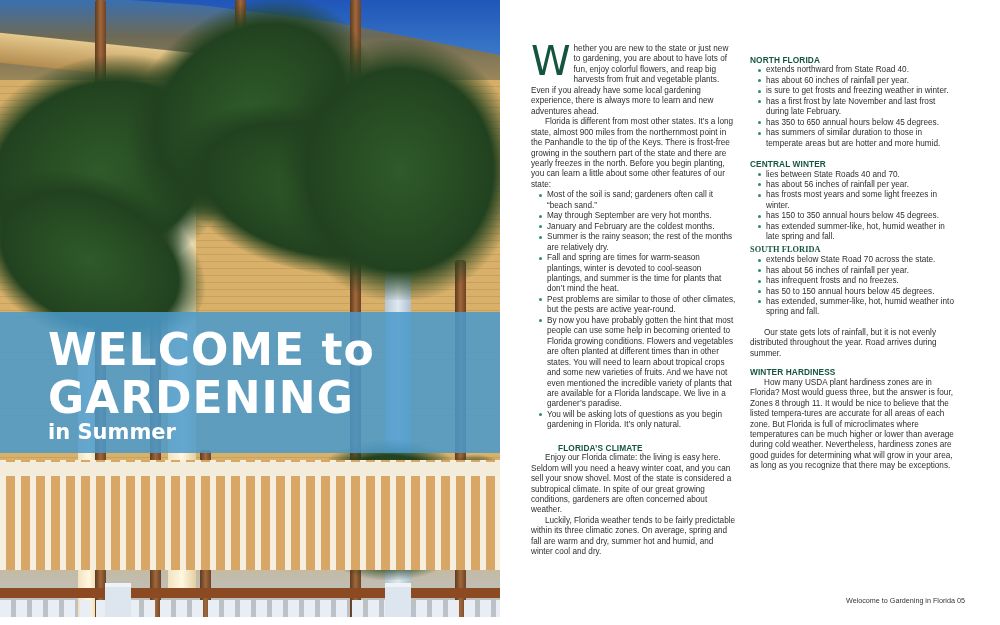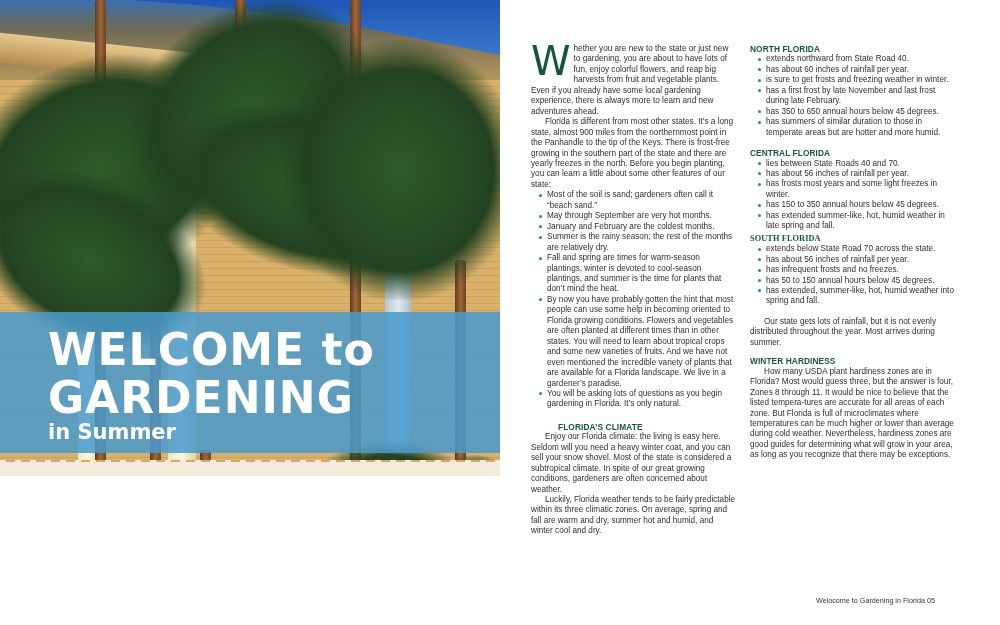--- a/index.html
+++ b/index.html
@@ -1,21 +1,21 @@
 <!DOCTYPE html>
 <html><head>
   <meta charset="utf-8">
   <style>
     * { box-sizing: border-box; margin: 0; padding: 0; }
     html, body { width: 1000px; height: 625px; overflow: hidden; background: #ffffff; }
     body { position: relative; font-family: "Liberation Sans", sans-serif; }
 
     
     .photo {
-      position: absolute; left: 0; top: 0; width: 500px; height: 476px; overflow: hidden;
+      position: absolute; left: 0; top: 0; width: 500px; height: 617px; overflow: hidden;
       background: linear-gradient(180deg, #3a6fb0 0%, #6d6a55 6%, #c9a45e 20%, #d9b46b 45%, #e0c07d 70%, #cfb27a 85%, #b9c3cf 100%);
     }
     .sky { position: absolute; left: 130px; top: 0; width: 370px; height: 55px;
       background: linear-gradient(180deg, #1f56b8, #3b78c9); clip-path: polygon(0 0,100% 0,100% 100%,55% 40%,20% 10%); }
     .eave { position: absolute; left: 0; top: 50px; width: 330px; height: 30px; background: linear-gradient(180deg,#e5c98e,#b48c4f); transform: skewY(6deg); }
     .wall { position: absolute; left: 0; top: 80px; width: 500px; height: 380px;
       background: repeating-linear-gradient(180deg, #d8b06a 0 6px, #c99f5c 6px 7px); opacity: 0.95; }
     .column { position: absolute; background: linear-gradient(90deg,#f1e3c0,#fff7e0,#e4cfa0); }
     .column.c1 { left: 78px; top: 140px; width: 22px; height: 480px; }
     .column.c2 { left: 168px; top: 150px; width: 28px; height: 440px; }
@@ -40,24 +40,24 @@
     .col { position: absolute; top: 44px; font-family: "Liberation Sans", sans-serif; font-size: 8.2px; line-height: 10.45px; color: #2e2e2e; }
     .col-left { left: 531px; width: 205px; }
     .col-right { left: 750px; width: 210px; }
     .p { text-indent: 0; }
     .p.indent { text-indent: 14px; }
     .dropcap { float: left; font-family: "DejaVu Sans", sans-serif; color: #14553e; font-size: 40px; line-height: 30px; margin: 2px 3px 0 0; }
     ul.bl { list-style: none; margin-left: 8px; }
     ul.bl li { position: relative; padding-left: 8px; }
     ul.bl li::before { content: ""; position: absolute; left: 0; top: 3.5px; width: 3px; height: 3px; border-radius: 50%; background: #2a8a74; }
     .h { color: #14553e; font-weight: bold; font-size: 8.3px; letter-spacing: 0.1px; margin-top: 8px; }
-    .h.first { margin-top: 0; }
+    .h.first { margin-top: 11px; }
     .gap { height: 10px; }
 
-    .footer { position: absolute; left: 816px; top: 596px; font-size: 7.2px; color: #333; font-family: "Liberation Sans", sans-serif; }
+    .footer { position: absolute; left: 846px; top: 596px; font-size: 7.2px; color: #333; font-family: "Liberation Sans", sans-serif; }
   </style>
 </head>
 <body>
 
 <div class="photo">
   <div class="wall"></div>
   <div class="sky"></div>
   <div class="eave"></div>
   <div class="column c1"></div>
   <div class="column c2"></div>
@@ -98,56 +98,57 @@
   <div class="p">
     <span class="dropcap">W</span><span>hether you are new to the state or just new to gardening, you are about to have lots of fun, enjoy colorful flowers, and reap big harvests from fruit and vegetable plants. Even if you already have some local gardening experience, there is always more to learn and new adventures ahead.</span>
   </div>
   <div class="p indent">Florida is different from most other states. It’s a long state, almost 900 miles from the northernmost point in the Panhandle to the tip of the Keys. There is frost-free growing in the southern part of the state and there are yearly freezes in the north. Before you begin planting, you can learn a little about some other features of our state:</div>
   <ul class="bl">
     <li>Most of the soil is sand; gardeners often call it “beach sand.”</li>
     <li>May through September are very hot months.</li>
     <li>January and February are the coldest months.</li>
     <li>Summer is the rainy season; the rest of the months are relatively dry.</li>
     <li>Fall and spring are times for warm-season plantings, winter is devoted to cool-season plantings, and summer is the time for plants that don’t mind the heat.</li>
+    <li>Pest problems are similar to those of other climates, but the pests are active year-round.</li>
     <li>By now you have probably gotten the hint that most people can use some help in becoming oriented to Florida growing conditions. Flowers and vegetables are often planted at different times than in other states. You will need to learn about tropical crops and some new varieties of fruits. And we have not even mentioned the incredible variety of plants that are available for a Florida landscape. We live in a gardener’s paradise.</li>
     <li>You will be asking lots of questions as you begin gardening in Florida. It’s only natural.</li>
   </ul>
   <div class="h" style="margin-top:12px;margin-left:27px;">FLORIDA’S CLIMATE</div>
   <div class="p indent">Enjoy our Florida climate: the living is easy here. Seldom will you need a heavy winter coat, and you can sell your snow shovel. Most of the state is considered a subtropical climate. In spite of our great growing conditions, gardeners are often concerned about weather.</div>
   <div class="p indent">Luckily, Florida weather tends to be fairly predictable within its three climatic zones. On average, spring and fall are warm and dry, summer hot and humid, and winter cool and dry.</div>
 </div>
 
 <div class="col col-right">
   <div class="h first">NORTH FLORIDA</div>
   <ul class="bl">
     <li>extends northward from State Road 40.</li>
     <li>has about 60 inches of rainfall per year.</li>
     <li>is sure to get frosts and freezing weather in winter.</li>
     <li>has a first frost by late November and last frost during late February.</li>
     <li>has 350 to 650 annual hours below 45 degrees.</li>
     <li>has summers of similar duration to those in temperate areas but are hotter and more humid.</li>
   </ul>
 
-  <div class="h" style="margin-top:10px;">CENTRAL FLORIDA</div>
+  <div class="h" style="margin-top:10px;">CENTRAL WINTER</div>
   <ul class="bl">
     <li>lies between State Roads 40 and 70.</li>
     <li>has about 56 inches of rainfall per year.</li>
     <li>has frosts most years and some light freezes in winter.</li>
     <li>has 150 to 350 annual hours below 45 degrees.</li>
     <li>has extended summer-like, hot, humid weather in late spring and fall.</li>
   </ul>
 
   <div class="h" style="margin-top:2px;font-family:Liberation Serif, serif;">SOUTH FLORIDA</div>
   <ul class="bl">
     <li>extends below State Road 70 across the state.</li>
     <li>has about 56 inches of rainfall per year.</li>
     <li>has infrequent frosts and no freezes.</li>
     <li>has 50 to 150 annual hours below 45 degrees.</li>
     <li>has extended, summer-like, hot, humid weather into spring and fall.</li>
   </ul>
   <div class="gap"></div>
-  <div class="p indent">Our state gets lots of rainfall, but it is not evenly distributed throughout the year. Most arrives during summer.</div>
+  <div class="p indent">Our state gets lots of rainfall, but it is not evenly distributed throughout the year. Road arrives during summer.</div>
 
   <div class="h" style="margin-top:8px;">WINTER HARDINESS</div>
   <div class="p indent">How many USDA plant hardiness zones are in Florida? Most would guess three, but the answer is four, Zones 8 through 11. It would be nice to believe that the listed tempera-tures are accurate for all areas of each zone. But Florida is full of microclimates where temperatures can be much higher or lower than average during cold weather. Nevertheless, hardiness zones are good guides for determining what will grow in your area, as long as you recognize that there may be exceptions.</div>
 </div>
 
 <div class="footer">Welocome to Gardening in Florida 05</div>
 
 </body></html>

